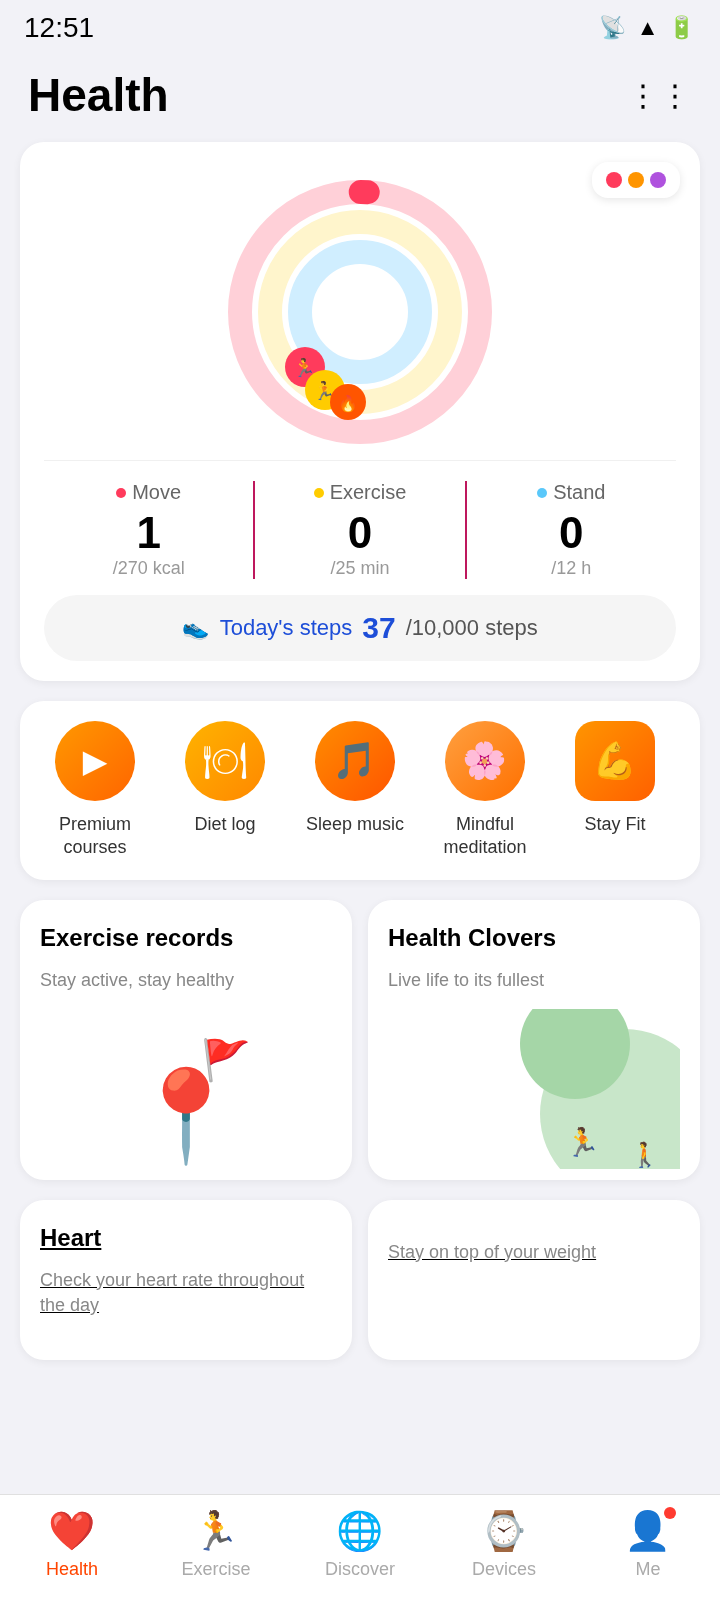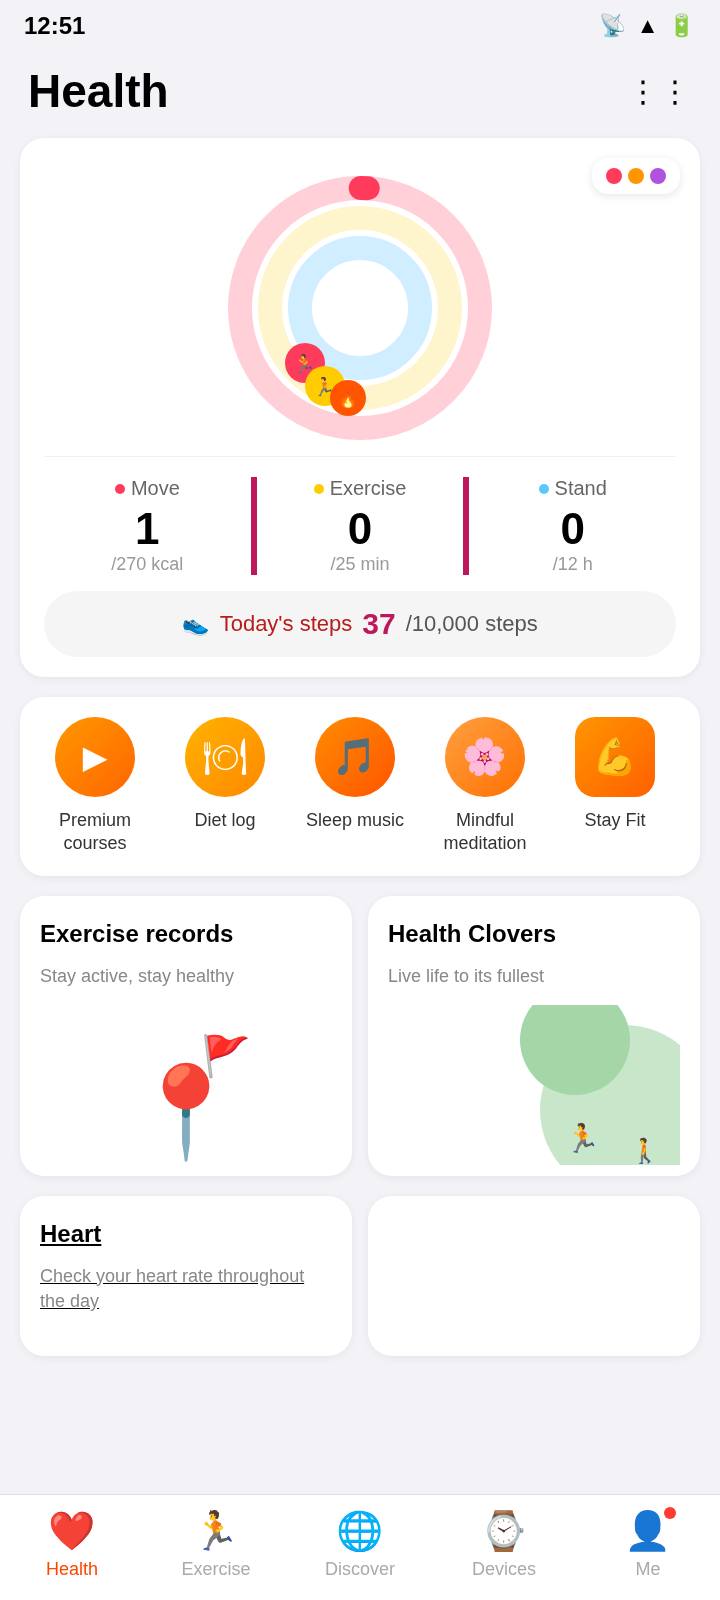--- a/index.html
+++ b/index.html
@@ -15,22 +15,22 @@
 
     
     .status-bar {
       display: flex;
       justify-content: space-between;
       align-items: center;
       padding: 12px 24px 8px;
       background: #f2f2f7;
     }
     .status-time {
-      font-size: 24px;
-      font-weight: 700;
+      font-size: 28px;
+      font-weight: 400;
       color: #000;
     }
     .status-icons {
       display: flex;
       gap: 10px;
       align-items: center;
       font-size: 22px;
     }
 
     
@@ -93,21 +93,21 @@
       display: flex;
       justify-content: space-between;
       margin-top: 8px;
       padding-top: 20px;
       border-top: 1px solid #f0f0f0;
     }
     .stat-item {
       flex: 1;
       text-align: center;
       padding: 0 10px;
-      border-right: 6px solid #be185d;
+      border-right: 2px solid #be185d;
     }
     .stat-item:last-child { border-right: none; }
     .stat-label {
       font-size: 20px;
       color: #666;
       display: flex;
       align-items: center;
       justify-content: center;
       gap: 6px;
       margin-bottom: 4px;
@@ -133,22 +133,22 @@
       background: #f5f5f5;
       border-radius: 50px;
       padding: 16px 24px;
       display: flex;
       align-items: center;
       justify-content: center;
       gap: 10px;
       margin-top: 16px;
     }
     .steps-icon { font-size: 22px; }
-    .steps-text { font-size: 22px; color: #b91c1c; }
-    .steps-count { font-size: 30px; font-weight: 700; color: #be185d; }
+    .steps-text { font-size: 22px; color: #1d4ed8; }
+    .steps-count { font-size: 30px; font-weight: 700; color: #1d4ed8; }
     .steps-total { font-size: 22px; color: #555; }
 
     
     .quick-access-card {
       padding: 20px 10px;
     }
     .quick-access-row {
       display: flex;
       gap: 0;
       overflow: hidden;
@@ -442,20 +442,21 @@
 </div>
 
 <div class="bottom-feature-grid">
 
   <div class="bottom-feature-card">
     <div class="feature-title">Heart</div>
     <div class="feature-subtitle">Check your heart rate throughout the day</div>
   </div>
 
   <div class="bottom-feature-card">
+    <div class="feature-subtitle">Stay on top of your weight</div>
   </div>
 </div>
 
 <div class="bottom-nav">
 
   <div class="nav-item">
     <span class="nav-icon active" style="font-size:38px; color:#ff4500;">❤️</span>
     <span class="nav-label active">Health</span>
   </div>
 

